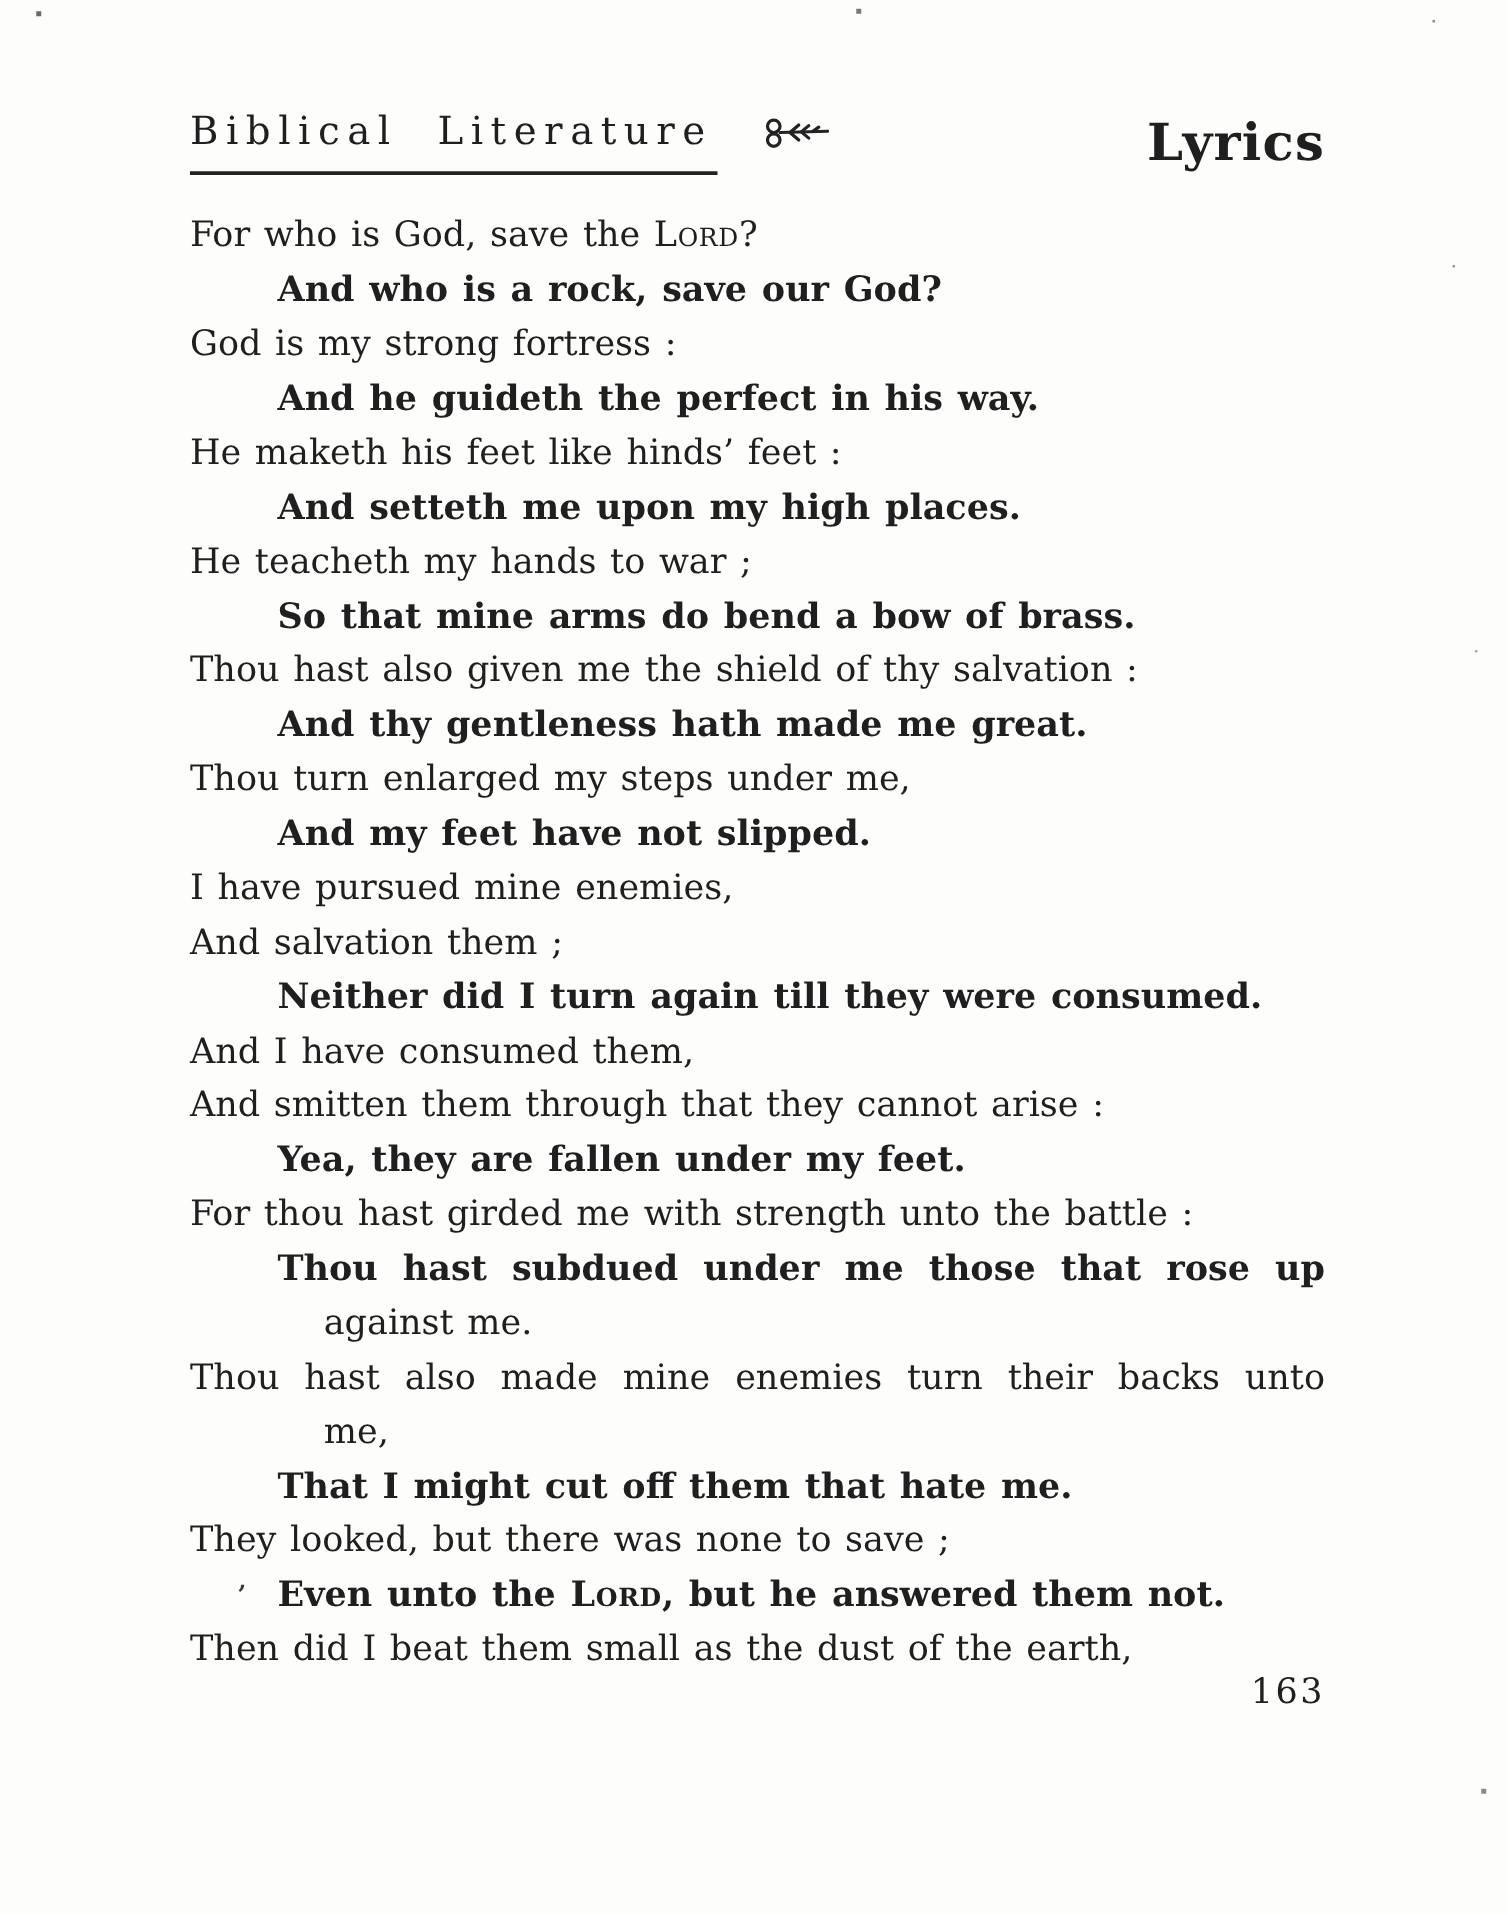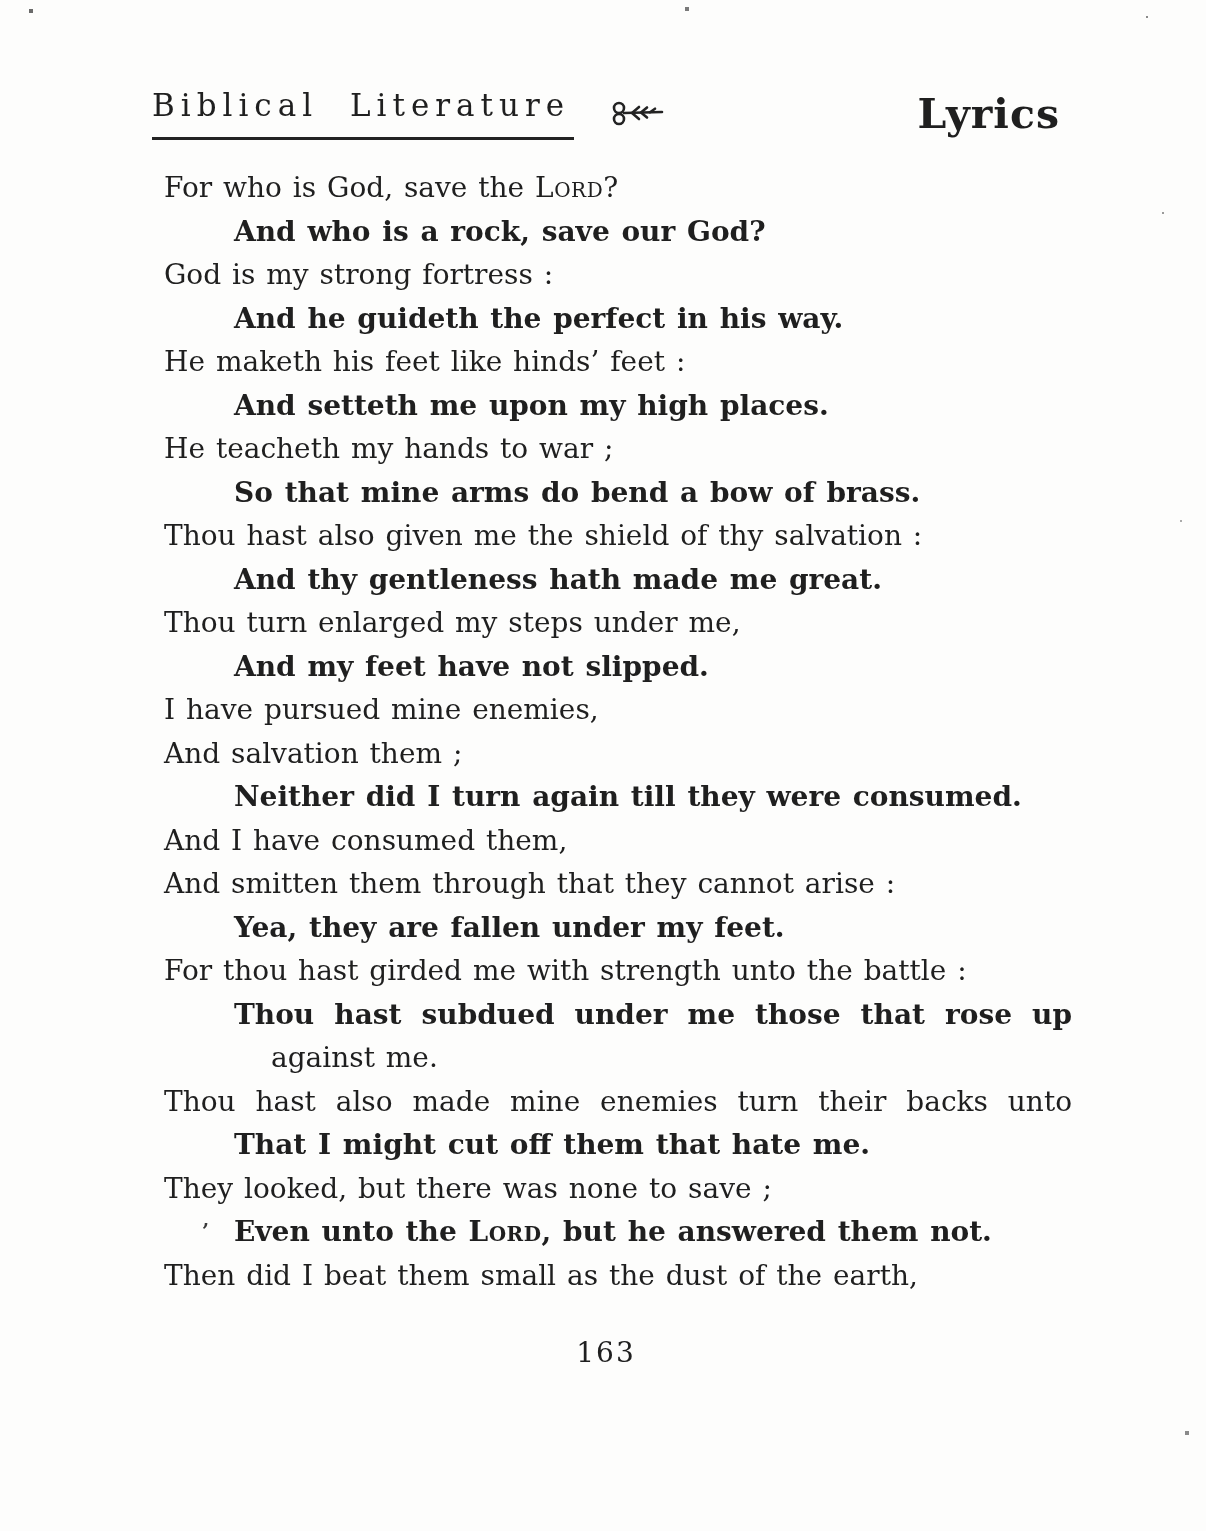--- a/index.html
+++ b/index.html
@@ -15,21 +15,21 @@
   
   .running-head {
     position: absolute;
     left: 152px;
     right: 146px;
     top: 90px;
     display: flex;
     justify-content: space-between;
     align-items: flex-start;
   }
-  .head-left { display: flex; align-items: center; gap: 24px; }
+  .head-left { display: flex; align-items: flex-start; gap: 24px; }
   .head-title {
     font-size: 31px;
     line-height: 1;
     letter-spacing: 6px;
     word-spacing: 16px;
     border-bottom: 3px solid #232323;
     padding-bottom: 16px;
     padding-right: 4px;
   }
   .ornament { margin-left: 12px; margin-top: 2px; }
@@ -39,21 +39,20 @@
     line-height: 1;
     margin-top: 4px;
     letter-spacing: 1px;
   }
   
   .poem {
     position: absolute;
     left: 152px;
     width: 908px;
     top: 166px;
-    margin-left: 12px;
   }
   .line {
     position: relative;
     font-size: 28px;
     line-height: 43.5px;
     word-spacing: 2px;
   }
   .indent-1 { padding-left: 70px; font-weight: bold; }
   .indent-2 { padding-left: 107px; }
   .justify { text-align: justify; text-align-last: justify; text-justify: inter-word; }
@@ -64,21 +63,21 @@
     top: 0px;
     font-size: 20px;
     color: #3a3a3a;
   }
   
   .page-number {
     position: absolute;
     left: 152px;
     width: 908px;
     top: 1336px;
-    text-align: center;
+    text-align: right;
     font-size: 28px;
     letter-spacing: 2px;
   }
   
   .specks {
     position: absolute; left: 0; top: 0; width: 2px; height: 2px;
     background: transparent;
     box-shadow:
       30px 10px 0 1px #6a6a6a,
       686px 8px 0 1px #7a7a7a,
@@ -129,20 +128,21 @@
       <div class="line indent-0"><span>I have pursued mine enemies,</span></div>
       <div class="line indent-0"><span>And salvation them ;</span></div>
       <div class="line indent-1"><span>Neither did I turn again till they were consumed.</span></div>
       <div class="line indent-0"><span>And I have consumed them,</span></div>
       <div class="line indent-0"><span>And smitten them through that they cannot arise :</span></div>
       <div class="line indent-1"><span>Yea, they are fallen under my feet.</span></div>
       <div class="line indent-0"><span>For thou hast girded me with strength unto the battle :</span></div>
       <div class="line indent-1 justify"><span>Thou hast subdued under me those that rose up</span></div>
       <div class="line indent-2"><span>against me.</span></div>
       <div class="line indent-0 justify"><span>Thou hast also made mine enemies turn their backs unto</span></div>
+      <div class="line indent-2"><span>me,</span></div>
       <div class="line indent-1"><span>That I might cut off them that hate me.</span></div>
       <div class="line indent-0"><span>They looked, but there was none to save ;</span></div>
       <div class="line indent-1"><span class="premark">’</span><span>Even unto the </span><span class="sc">Lord</span><span>, but he answered them not.</span></div>
       <div class="line indent-0"><span>Then did I beat them small as the dust of the earth,</span></div>
     </div>
 
   <div class="page-number">163</div>
 </div>
 
 </body></html>

